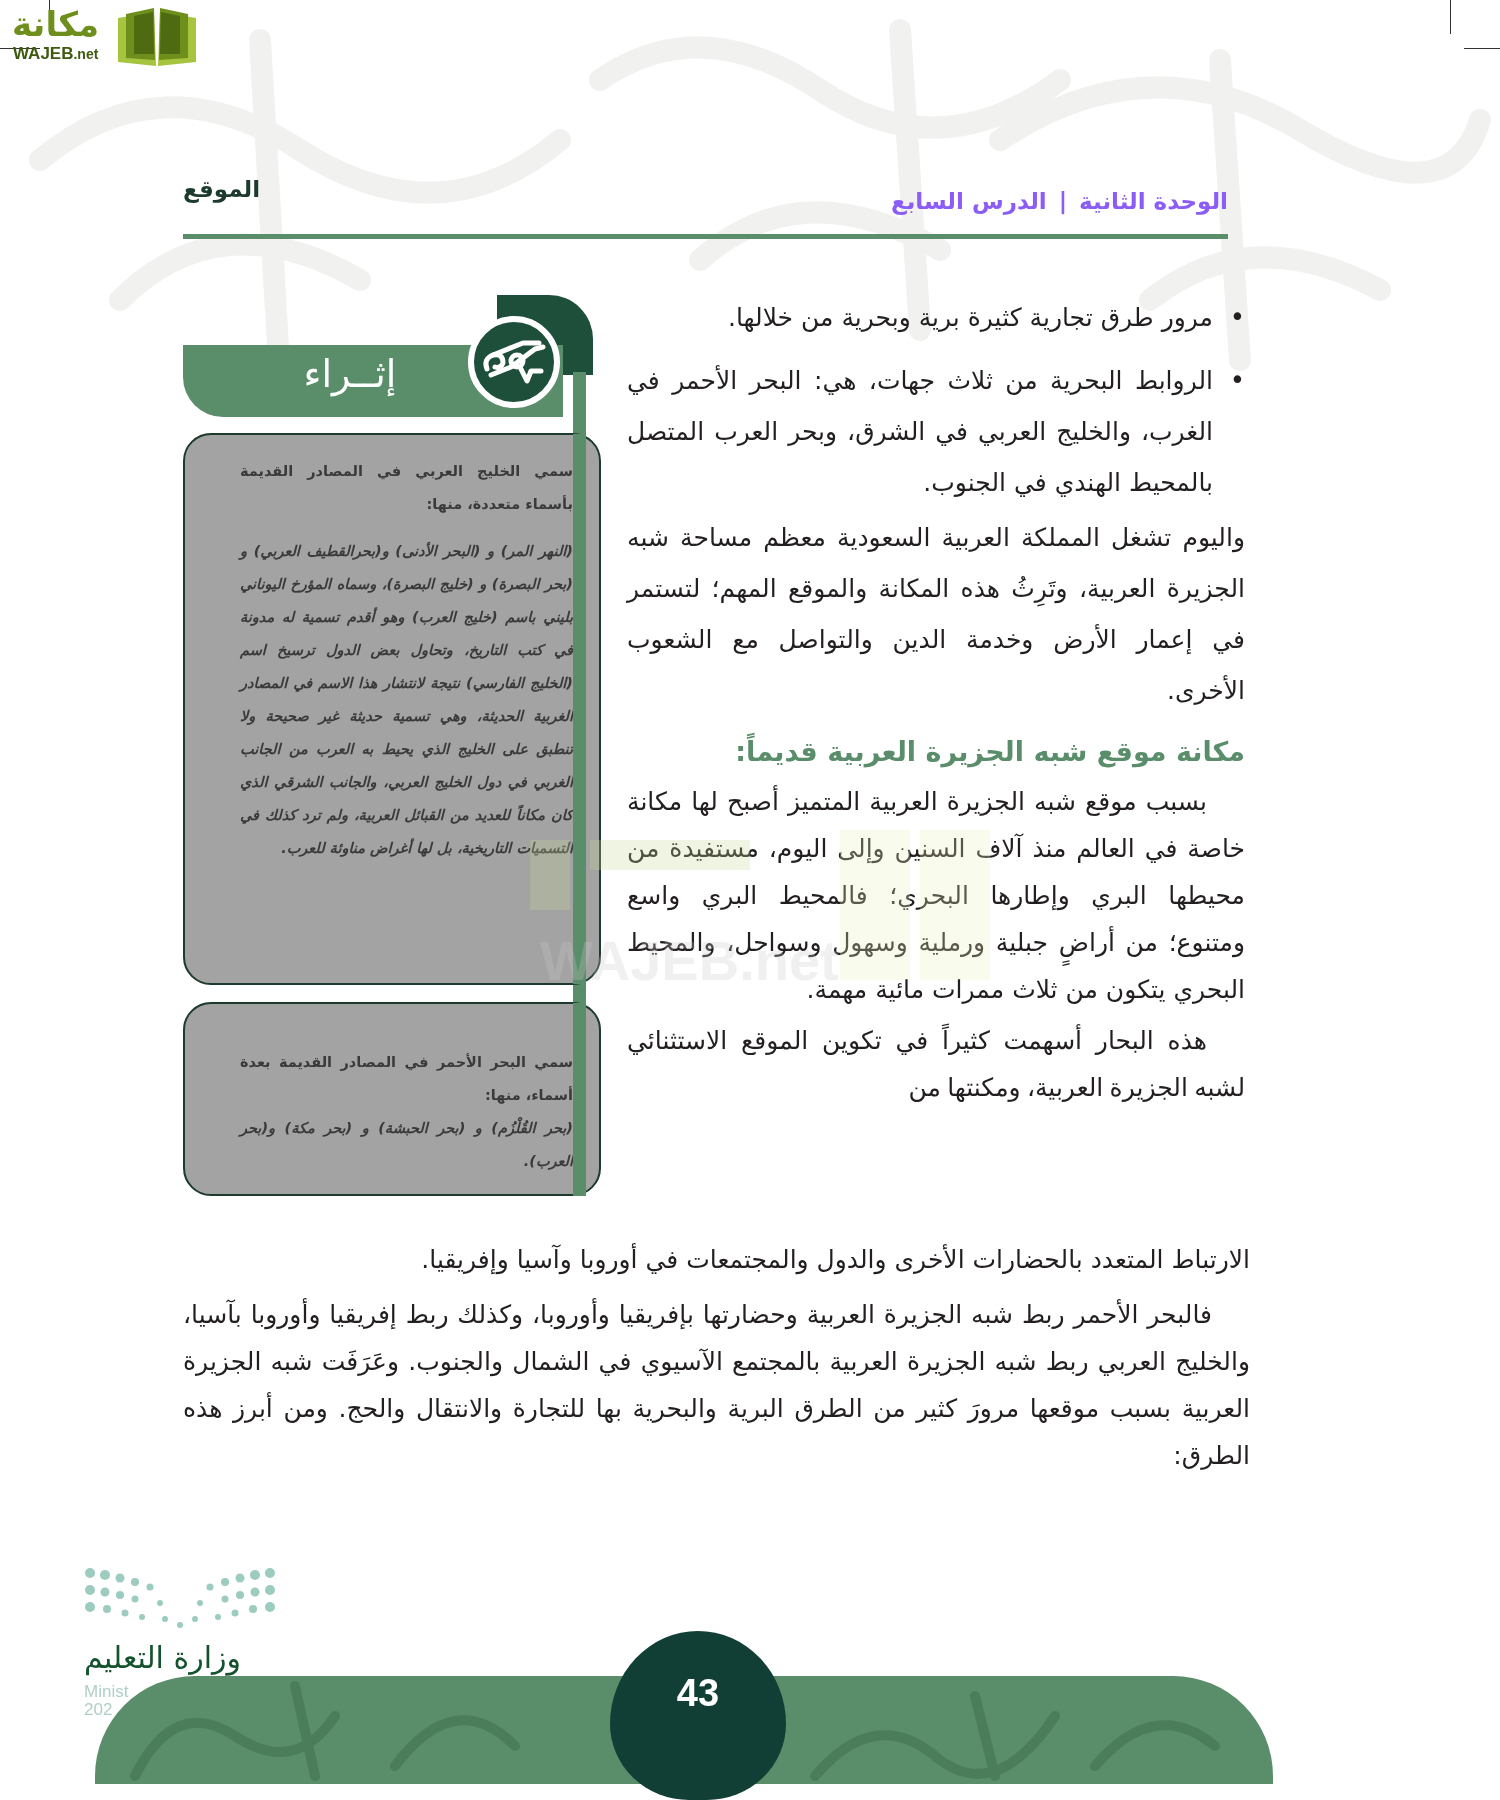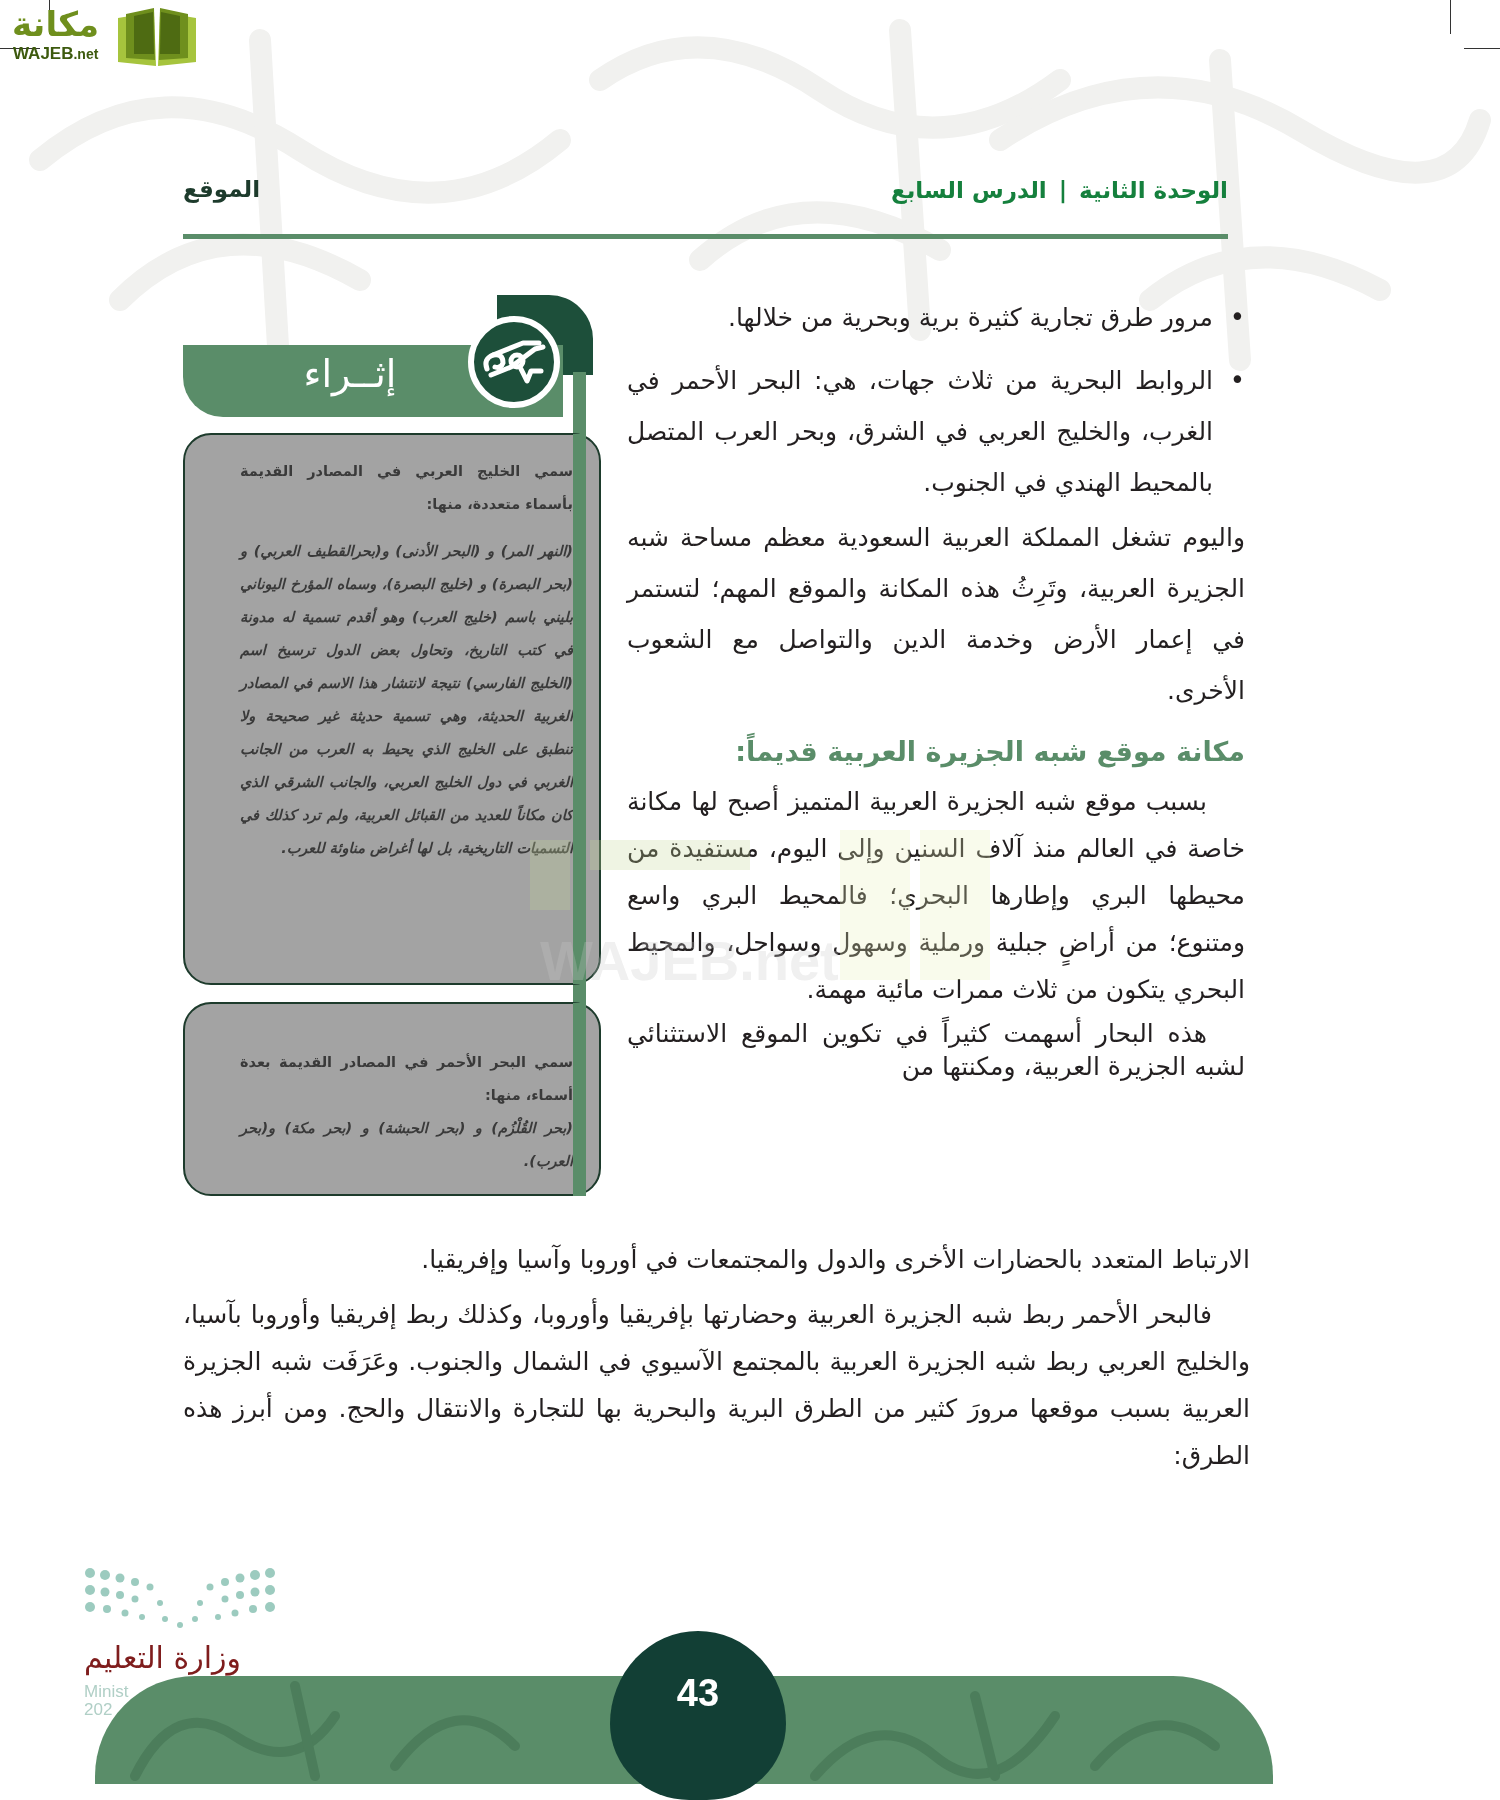--- a/index.html
+++ b/index.html
@@ -14,21 +14,21 @@
 
     
     .wajeb-logo { position: absolute; left: 10px; top: 4px; width: 180px; height: 62px; }
     .wajeb-text-ar { position: absolute; left: 2px; top: 0; font-size: 34px; font-weight: bold; color: #6f8f1d; font-family: "DejaVu Sans", sans-serif; direction: rtl; }
     .wajeb-text-en { position: absolute; left: 3px; top: 40px; font-size: 17px; font-weight: bold; color: #3d5a0e; font-family: "Liberation Sans", sans-serif; letter-spacing: 0; }
     .wajeb-text-en small { font-size: 14px; font-weight: bold; }
     .wajeb-book { position: absolute; left: 106px; top: 4px; width: 82px; height: 58px; }
 
     
     .header { position: absolute; left: 183px; top: 176px; width: 1045px; height: 60px; direction: rtl; }
-    .header-left { position: absolute; right: 0; top: 1px; font-size: 23px; font-weight: bold; color: #15803d; }
+    .header-left { position: absolute; right: 0; top: 12px; font-size: 23px; font-weight: bold; color: #8b5cf6; }
     .header-sep { display: inline-block; margin: 0 12px; }
     .header-right { position: absolute; left: 0; top: 0; font-size: 23px; font-weight: bold; color: #1d3b2c; }
     .header-rule { position: absolute; left: 183px; top: 234px; width: 1045px; height: 5px; background: #5a8d69; }
 
     
     .main-col { position: absolute; right: 255px; top: 292px; width: 618px; direction: rtl; text-align: justify; font-family: "DejaVu Sans", sans-serif; font-size: 25px; line-height: 51px; color: #231f20; }
     .bullet { position: relative; padding-right: 32px; }
     .bullet::before { content: "•"; position: absolute; right: 0; top: 0; font-size: 26px; }
     .bullet + .bullet { margin-top: 12px; }
     .para { text-indent: 0; }
@@ -50,21 +50,21 @@
     .note-box.box1 { top: 433px; height: 552px; }
     .note-box.box2 { top: 1002px; height: 194px; padding-top: 42px; }
     .note-box.box2 p + p { margin-top: 0; }
     .note-strip-cover { position: absolute; left: 573px; width: 13px; background: #5a8d69; }
 
     
     .mid-watermark { position: absolute; left: 510px; top: 820px; width: 520px; height: 180px; opacity: 0.55; pointer-events: none; }
 
     
     .ministry-logo { position: absolute; left: 80px; top: 1560px; width: 200px; height: 180px; }
-    .ministry-text { position: absolute; left: 84px; top: 1640px; font-size: 30px; color: #7f1d1d; direction: rtl; font-family: "DejaVu Sans", sans-serif; letter-spacing: 1px; }
+    .ministry-text { position: absolute; left: 84px; top: 1640px; font-size: 30px; color: #14532d; direction: rtl; font-family: "DejaVu Sans", sans-serif; letter-spacing: 1px; }
     .ministry-en { position: absolute; left: 84px; top: 1683px; font-size: 17px; color: #b0cfc6; font-family: "Liberation Sans", sans-serif; line-height: 18px; }
     .footer-band { position: absolute; left: 95px; top: 1676px; width: 1178px; height: 108px; background: #5a8d69; border-radius: 100px 100px 0 0; overflow: hidden; }
     .page-oval { position: absolute; left: 610px; top: 1631px; width: 176px; height: 169px; border-radius: 50% 50% 45% 45% / 55% 55% 45% 45%; background: #123f35; }
     .page-number { position: absolute; left: 610px; top: 1672px; width: 176px; text-align: center; font-family: "Liberation Sans", sans-serif; font-weight: bold; font-size: 38px; color: #ffffff; }
   </style>
 </head>
 <body>
 
 <svg class="bg-watermark" viewBox="0 0 1500 520">
   <g fill="none" stroke="#f1f1ef" stroke-width="22" stroke-linecap="round">
@@ -105,21 +105,21 @@
   <div class="header-right">الموقع</div>
 </div>
 <div class="header-rule"></div>
 
 <div class="main-col">
   <div class="bullet">مرور طرق تجارية كثيرة برية وبحرية من خلالها.</div>
   <div class="bullet">الروابط البحرية من ثلاث جهات، هي: البحر الأحمر في الغرب، والخليج العربي في الشرق، وبحر العرب المتصل بالمحيط الهندي في الجنوب.</div>
   <p class="para" style="margin-top:4px;">واليوم تشغل المملكة العربية السعودية معظم مساحة شبه الجزيرة العربية، وتَرِثُ هذه المكانة والموقع المهم؛ لتستمر في إعمار الأرض وخدمة الدين والتواصل مع الشعوب الأخرى.</p>
   <h2 class="section-heading">مكانة موقع شبه الجزيرة العربية قديماً:</h2>
   <p class="para indent" style="line-height:47px;">بسبب موقع شبه الجزيرة العربية المتميز أصبح لها مكانة خاصة في العالم منذ آلاف السنين وإلى اليوم، مستفيدة من محيطها البري وإطارها البحري؛ فالمحيط البري واسع ومتنوع؛ من أراضٍ جبلية ورملية وسهول وسواحل، والمحيط البحري يتكون من ثلاث ممرات مائية مهمة.</p>
-  <p class="para indent" style="line-height:33px;margin-top:4px;">هذه البحار أسهمت كثيراً في تكوين الموقع الاستثنائي لشبه الجزيرة العربية، ومكنتها من</p>
+  <p class="para indent" style="line-height:47px;margin-top:4px;font-family:Liberation Serif, serif;">هذه البحار أسهمت كثيراً في تكوين الموقع الاستثنائي لشبه الجزيرة العربية، ومكنتها من</p>
 </div>
 
 <div class="full-col">
   <p class="para">الارتباط المتعدد بالحضارات الأخرى والدول والمجتمعات في أوروبا وآسيا وإفريقيا.</p>
   <p class="para indent">فالبحر الأحمر ربط شبه الجزيرة العربية وحضارتها بإفريقيا وأوروبا، وكذلك ربط إفريقيا وأوروبا بآسيا، والخليج العربي ربط شبه الجزيرة العربية بالمجتمع الآسيوي في الشمال والجنوب. وعَرَفَت شبه الجزيرة العربية بسبب موقعها مرورَ كثير من الطرق البرية والبحرية بها للتجارة والانتقال والحج. ومن أبرز هذه الطرق:</p>
 </div>
 
 <div class="enrich-corner"></div>
 <div class="enrich-strip"></div>
 <div class="enrich-banner"></div>

